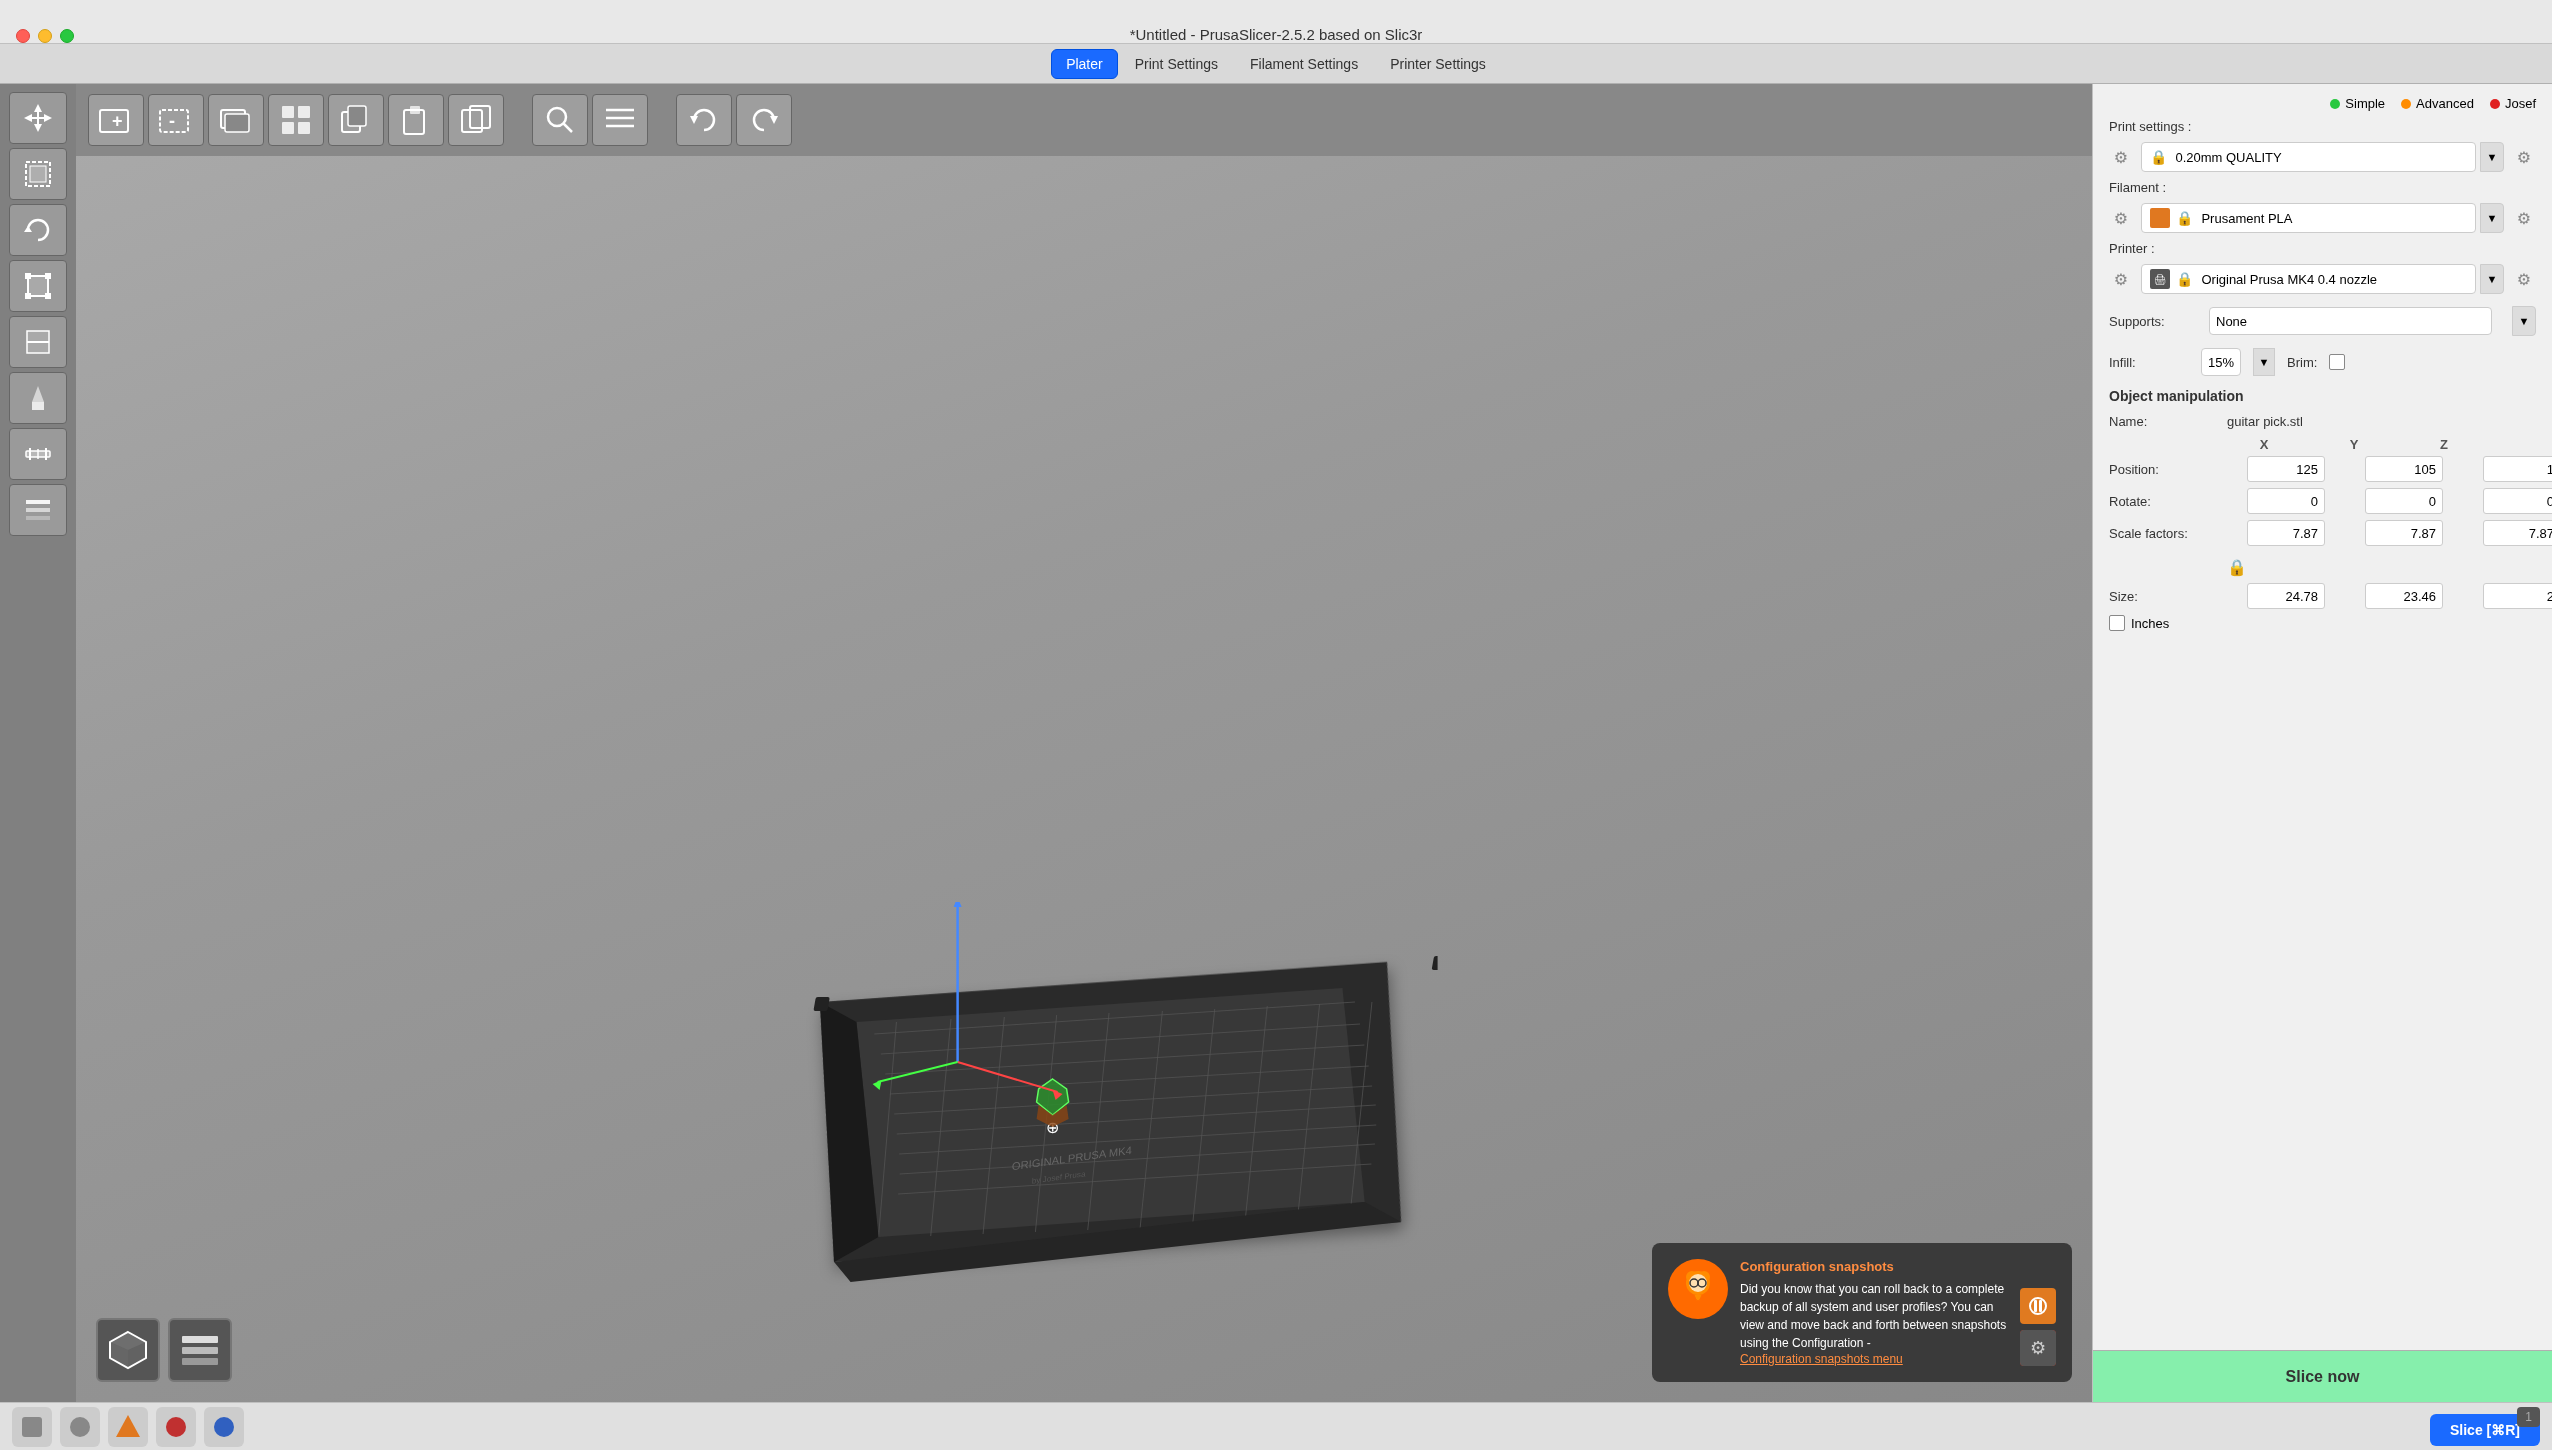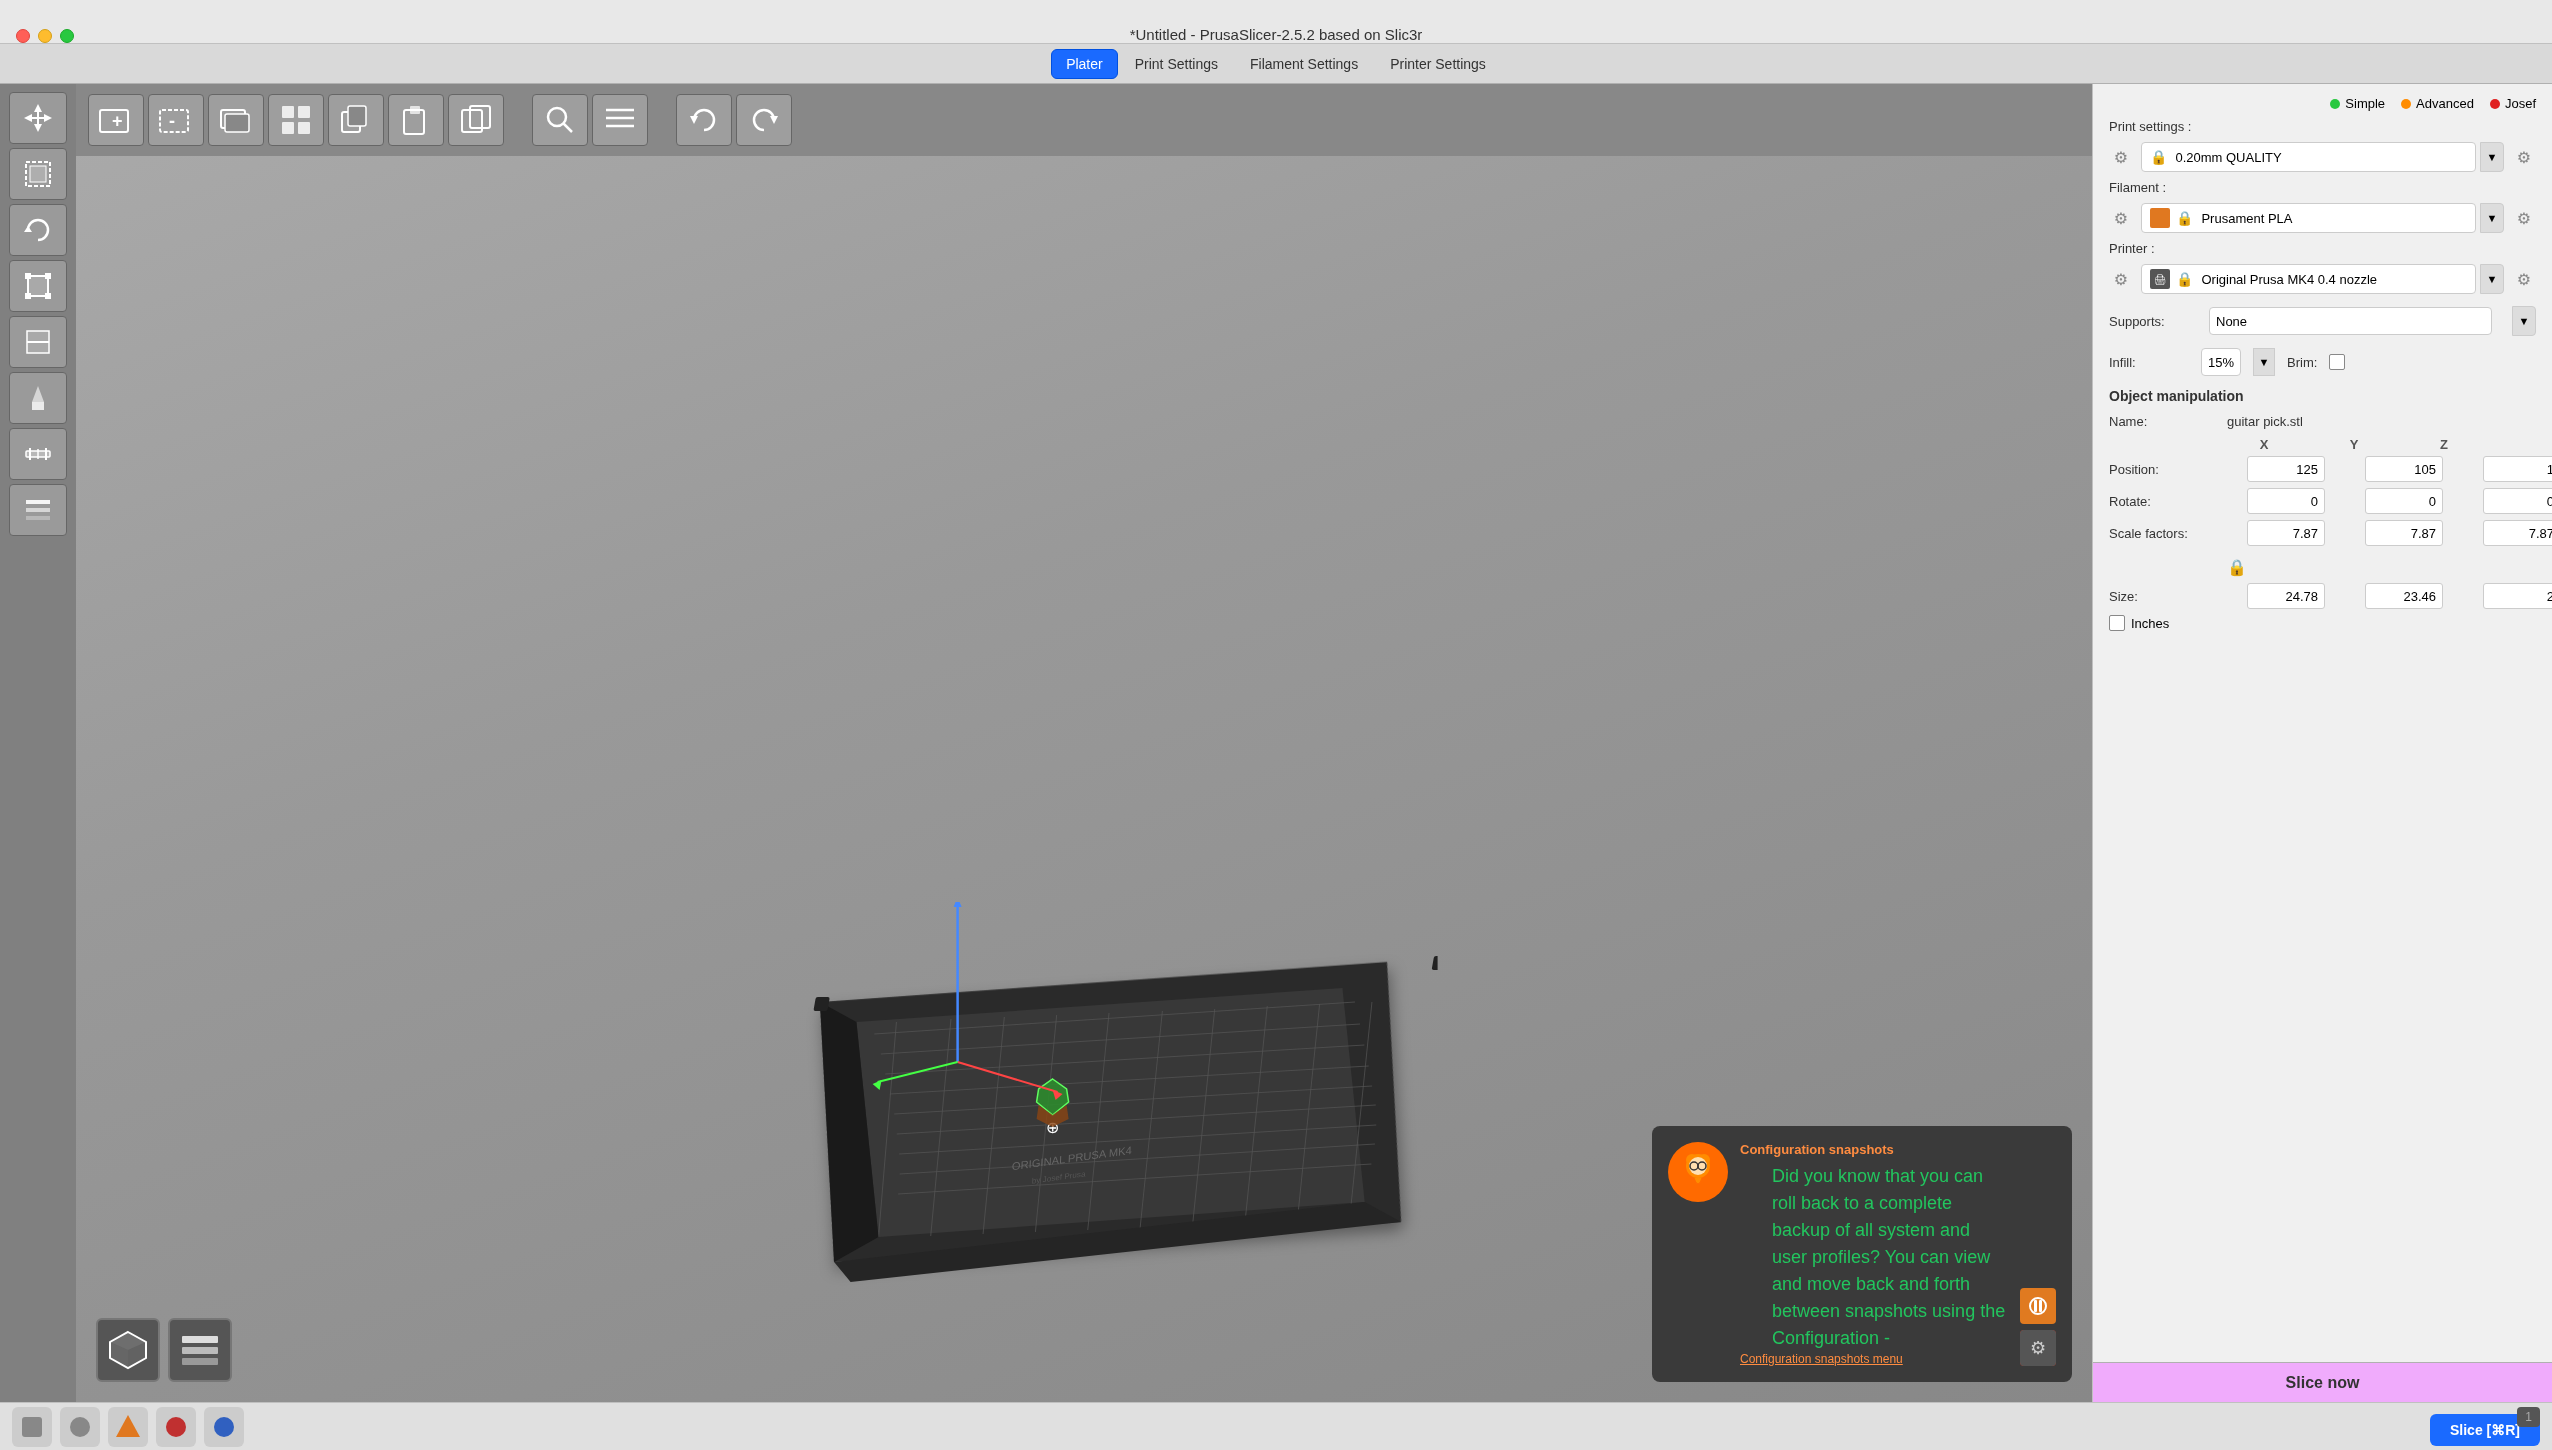--- a/index.html
+++ b/index.html
@@ -156,24 +156,23 @@
       font-size: 28px;
     }
     .notification-content { flex: 1; }
     .notification-title {
       color: #ff8c40;
       font-size: 13px;
       font-weight: 600;
       margin-bottom: 6px;
     }
     .notification-text {
-      color: #22c55e;
-      font-size: 18px;
+      color: #ffffff;
+      font-size: 12px;
       line-height: 1.5;
-      margin-left: 32px;
     }
     .notification-link {
       color: #ff8c40;
       font-size: 12px;
       text-decoration: underline;
       cursor: pointer;
     }
     .notification-actions {
       display: flex;
       flex-direction: column;
@@ -461,23 +460,23 @@
     .inches-checkbox {
       width: 16px;
       height: 16px;
       border: 1px solid #888;
       background: white;
       border-radius: 2px;
     }
 
     
     .slice-btn {
-      background: #f0abfc;
+      background: #86efac;
       border-top: 1px solid #b0b0b0;
-      height: 40px;
+      height: 52px;
       display: flex;
       align-items: center;
       justify-content: center;
       font-size: 16px;
       font-weight: 600;
       color: #333;
       cursor: pointer;
     }
 
     

